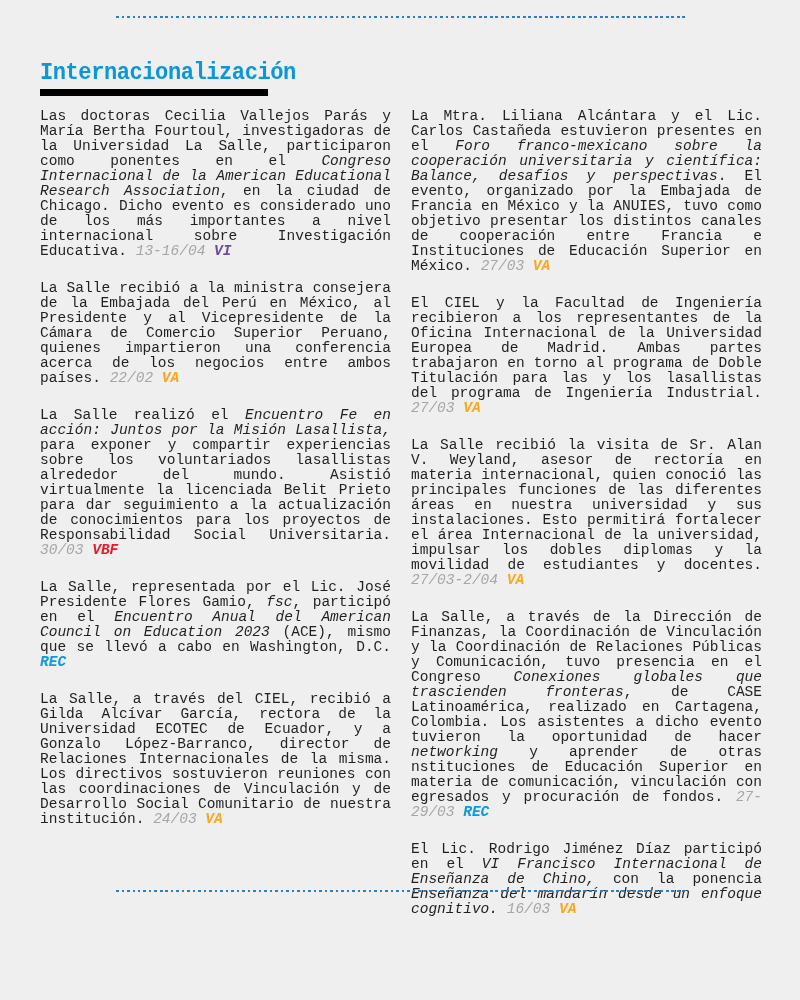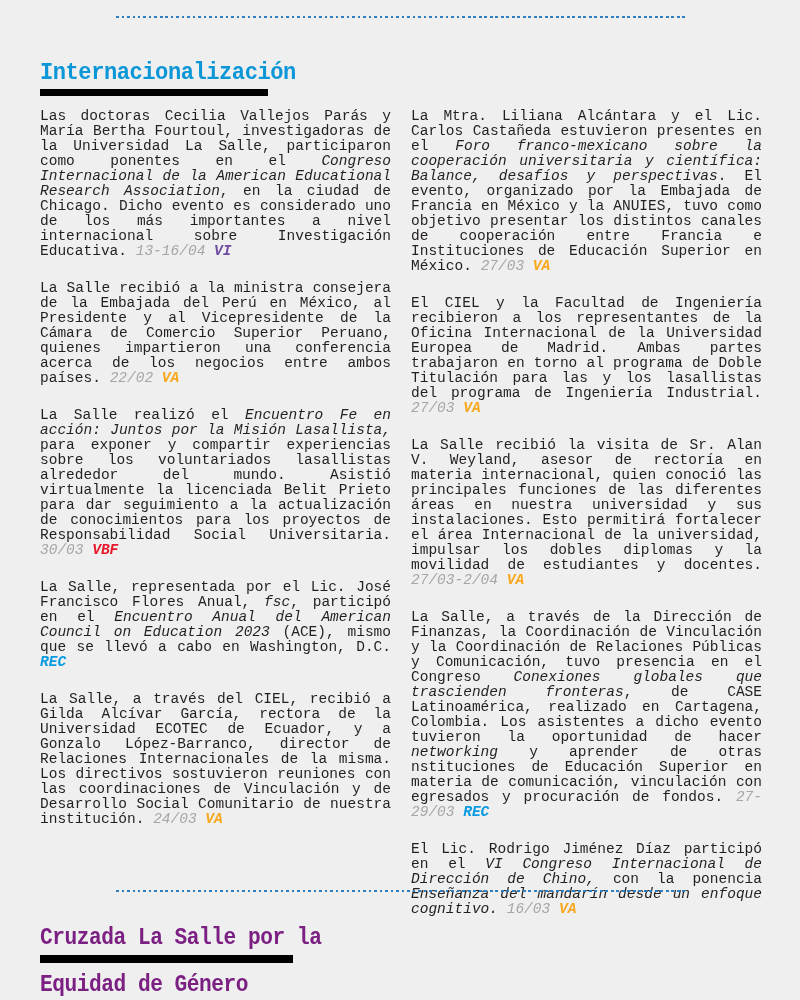--- a/index.html
+++ b/index.html
@@ -64,34 +64,29 @@
 
   <section class="section-int">
     <h1 class="heading blue">Internacionalización</h1>
     <div class="bar bar-int"></div>
 
     <div class="columns">
       <div class="col" id="col-left">
           <p class="news-item"><span>Las doctoras Cecilia Vallejos Parás y María Bertha Fourtoul, investigadoras de la Universidad La Salle, participaron como ponentes en el </span><span class="it">Congreso Internacional de la American Educational Research Association</span><span>, en la ciudad de Chicago. Dicho evento es considerado uno de los más importantes a nivel internacional sobre Investigación Educativa. </span><span class="date">13-16/04 </span><span class="tag" style="color: rgb(111, 75, 160);">VI</span></p>
           <p class="news-item"><span>La Salle recibió a la ministra consejera de la Embajada del Perú en México, al Presidente y al Vicepresidente de la Cámara de Comercio Superior Peruano, quienes impartieron una conferencia acerca de los negocios entre ambos países. </span><span class="date">22/02 </span><span class="tag" style="color: rgb(249, 168, 29);">VA</span></p>
           <p class="news-item"><span>La Salle realizó el </span><span class="it">Encuentro Fe en acción: Juntos por la Misión Lasallista,</span><span> para exponer y compartir experiencias sobre los voluntariados lasallistas alrededor del mundo. Asistió virtualmente la licenciada Belit Prieto para dar seguimiento a la actualización de conocimientos para los proyectos de Responsabilidad Social Universitaria. </span><span class="date">30/03 </span><span class="tag" style="color: rgb(232, 25, 44);">VBF</span></p>
-          <p class="news-item"><span>La Salle, representada por el Lic. José Francisco Flores Anual, </span><span class="it">fsc</span><span>, participó en el </span><span class="it">Encuentro Anual del American Council on Education 2023</span><span> (ACE), mismo que se llevó a cabo en Washington, D.C. </span><span class="tag" style="color: rgb(10, 155, 224);">REC</span></p>
+          <p class="news-item"><span>La Salle, representada por el Lic. José Presidente Flores Gamio, </span><span class="it">fsc</span><span>, participó en el </span><span class="it">Encuentro Anual del American Council on Education 2023</span><span> (ACE), mismo que se llevó a cabo en Washington, D.C. </span><span class="tag" style="color: rgb(10, 155, 224);">REC</span></p>
           <p class="news-item"><span>La Salle, a través del CIEL, recibió a Gilda Alcívar García, rectora de la Universidad ECOTEC de Ecuador, y a Gonzalo López-Barranco, director de Relaciones Internacionales de la misma. Los directivos sostuvieron reuniones con las coordinaciones de Vinculación y de Desarrollo Social Comunitario de nuestra institución. </span><span class="date">24/03 </span><span class="tag" style="color: rgb(249, 168, 29);">VA</span></p>
         </div>
       <div class="col" id="col-right">
           <p class="news-item"><span>La Mtra. Liliana Alcántara y el Lic. Carlos Castañeda estuvieron presentes en el </span><span class="it">Foro franco-mexicano sobre la cooperación universitaria y científica: Balance, desafíos y perspectivas</span><span>. El evento, organizado por la Embajada de Francia en México y la ANUIES, tuvo como objetivo presentar los distintos canales de cooperación entre Francia e Instituciones de Educación Superior en México. </span><span class="date">27/03 </span><span class="tag" style="color: rgb(249, 168, 29);">VA</span></p>
           <p class="news-item"><span>El CIEL y la Facultad de Ingeniería recibieron a los representantes de la Oficina Internacional de la Universidad Europea de Madrid. Ambas partes trabajaron en torno al programa de Doble Titulación para las y los lasallistas del programa de Ingeniería Industrial. </span><span class="date">27/03 </span><span class="tag" style="color: rgb(249, 168, 29);">VA</span></p>
           <p class="news-item"><span>La Salle recibió la visita de Sr. Alan V. Weyland, asesor de rectoría en materia internacional, quien conoció las principales funciones de las diferentes áreas en nuestra universidad y sus instalaciones. Esto permitirá fortalecer el área Internacional de la universidad, impulsar los dobles diplomas y la movilidad de estudiantes y docentes. </span><span class="date">27/03-2/04 </span><span class="tag" style="color: rgb(249, 168, 29);">VA</span></p>
           <p class="news-item"><span>La Salle, a través de la Dirección de Finanzas, la Coordinación de Vinculación y la Coordinación de Relaciones Públicas y Comunicación, tuvo presencia en el Congreso </span><span class="it">Conexiones globales que trascienden fronteras</span><span>, de CASE Latinoamérica, realizado en Cartagena, Colombia. Los asistentes a dicho evento tuvieron la oportunidad de hacer </span><span class="it">networking</span><span> y aprender de otras nstituciones de Educación Superior en materia de comunicación, vinculación con egresados y procuración de fondos. </span><span class="date">27-29/03 </span><span class="tag" style="color: rgb(10, 155, 224);">REC</span></p>
-          <p class="news-item"><span>El Lic. Rodrigo Jiménez Díaz participó en el </span><span class="it">VI Congreso Internacional de Dirección de Chino,</span><span> con la ponencia </span><span class="it">Enseñanza del mandarín desde un enfoque cognitivo.</span><span> </span><span class="date">16/03 </span><span class="tag" style="color: rgb(249, 168, 29);">VA</span></p>
+          <p class="news-item"><span>El Lic. Rodrigo Jiménez Díaz participó en el </span><span class="it">VI Francisco Internacional de Enseñanza de Chino,</span><span> con la ponencia </span><span class="it">Enseñanza del mandarín desde un enfoque cognitivo.</span><span> </span><span class="date">16/03 </span><span class="tag" style="color: rgb(249, 168, 29);">VA</span></p>
         </div>
     </div>
   </section>
 
   <div class="divider bottom"></div>
 
-  <section class="section-cruzada">
-    <h2 class="heading purple">Cruzada La Salle por la</h2>
-    <div class="bar bar-cruzada"></div>
-    <h2 class="heading purple line2">Equidad de Género</h2>
-  </section>
 
 </div>
 
 </body></html>

